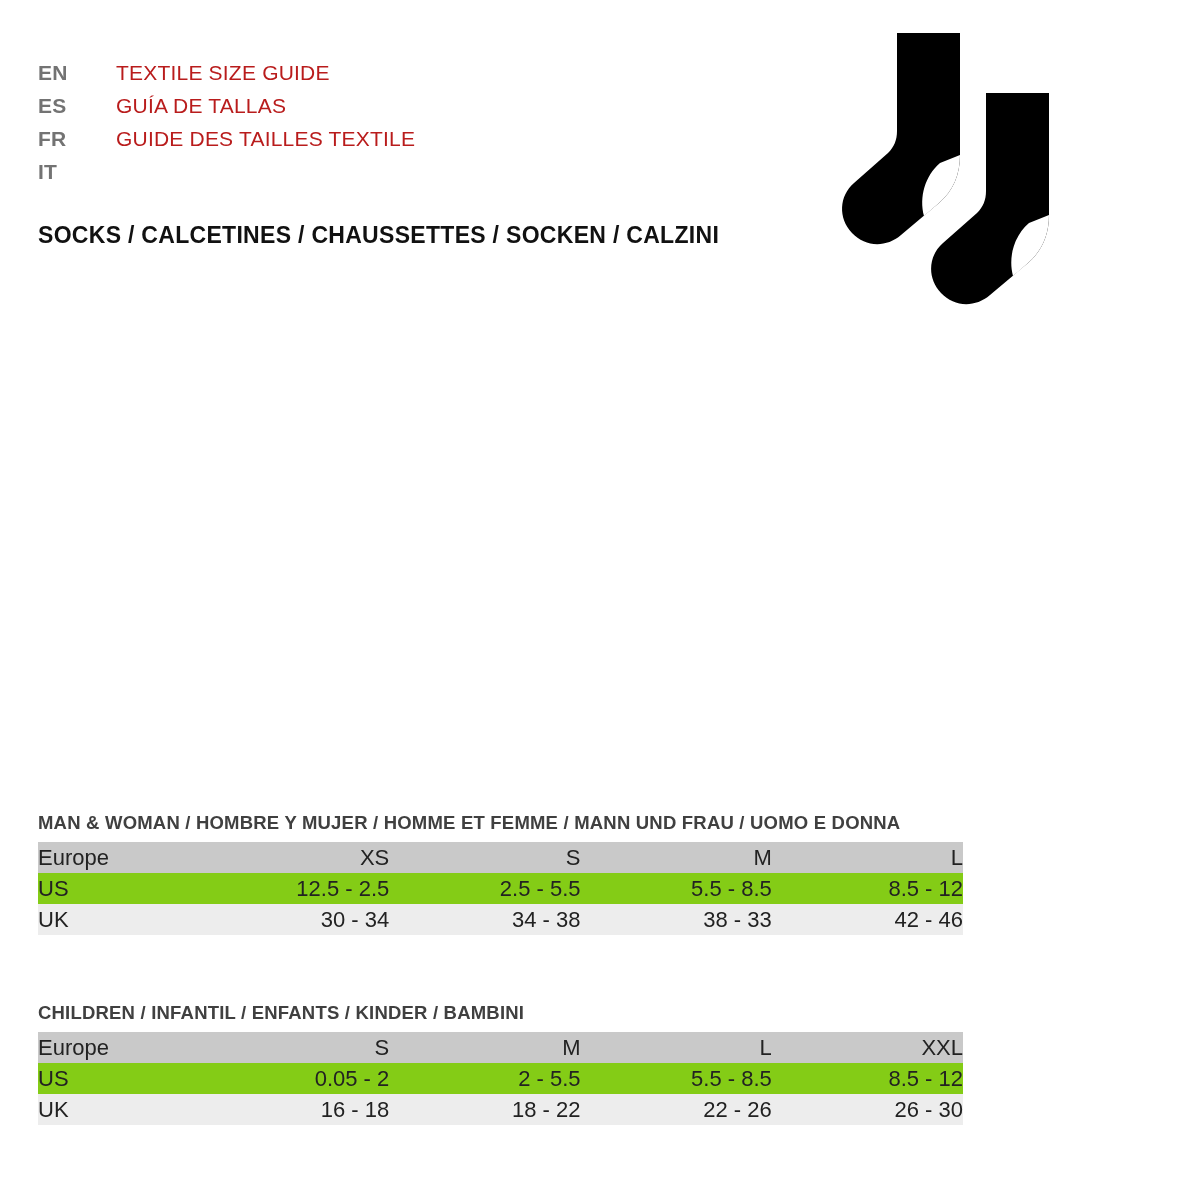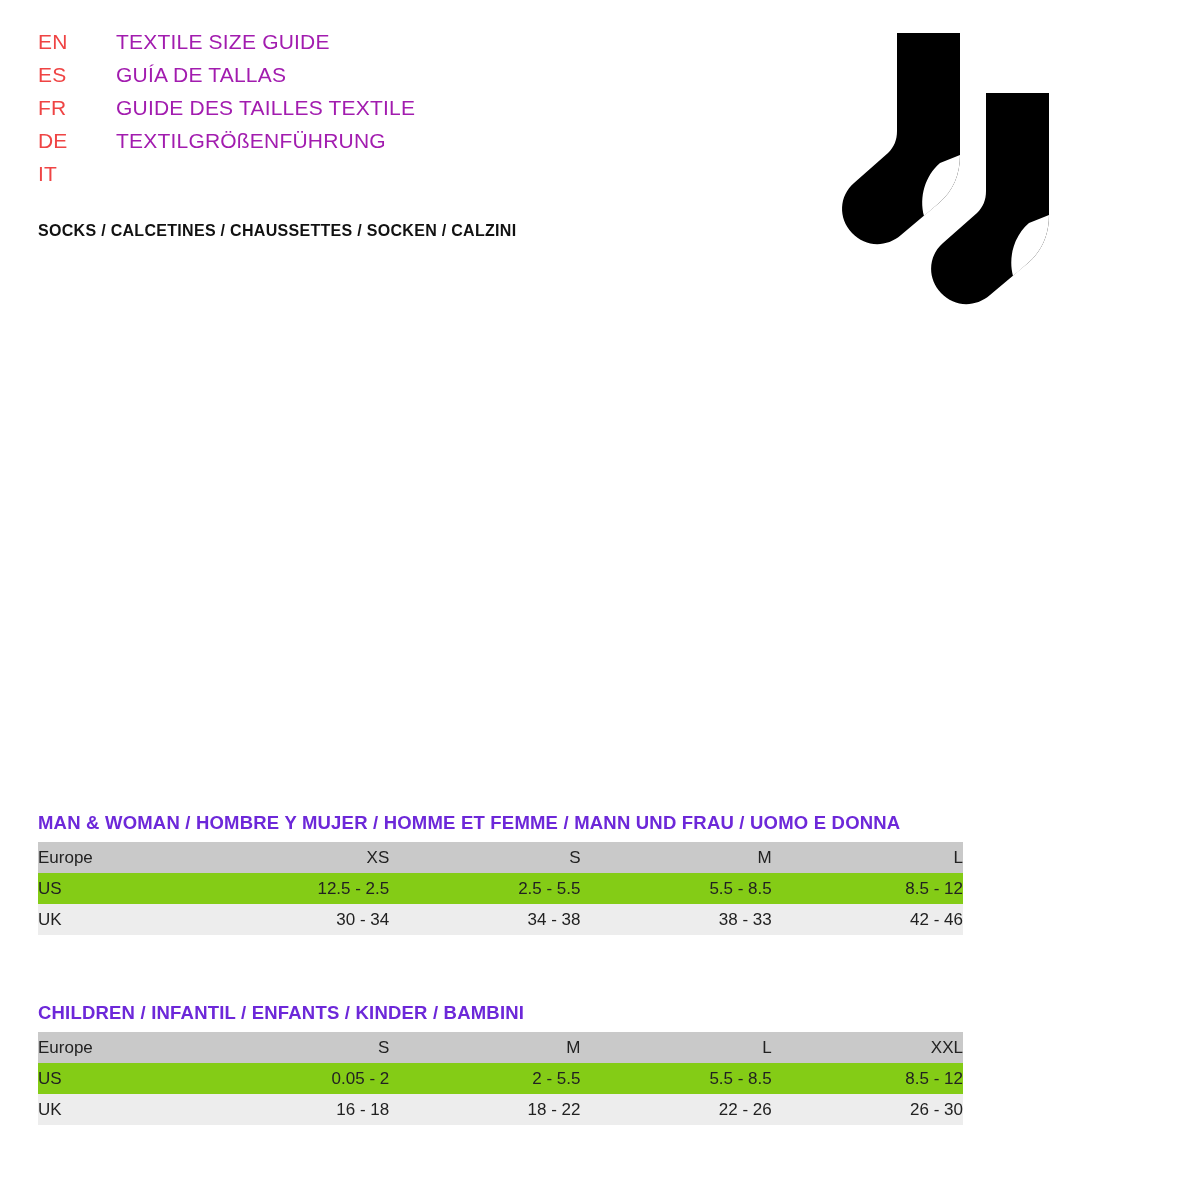--- a/index.html
+++ b/index.html
@@ -29,37 +29,38 @@
     top: 30px;
   }
   .lang-row {
     display: flex;
     align-items: baseline;
     height: 33px;
   }
   .lang-code {
     width: 78px;
     font-size: 21px;
-    font-weight: 400;
+    font-weight: 700;
     letter-spacing: 0.2px;
-    color: #ef4444;
+    color: #737373;
+    margin-top: 31px;
   }
   .lang-text {
     font-size: 21px;
     font-weight: 500;
     letter-spacing: 0.2px;
-    color: #a21caf;
+    color: #b91c1c;
     white-space: nowrap;
   }
 
   .product-line {
     position: absolute;
     left: 38px;
     top: 222px;
-    font-size: 16px;
+    font-size: 23px;
     font-weight: bold;
     letter-spacing: 0.3px;
     color: #111111;
     white-space: nowrap;
   }
 
   
   .sock-art {
     position: absolute;
     left: 800px;
@@ -71,32 +72,32 @@
   
   .section {
     position: absolute;
     left: 38px;
     width: 925px;
   }
   .section-title {
     font-size: 18.5px;
     font-weight: bold;
     letter-spacing: 0.2px;
-    color: #6d28d9;
+    color: #404040;
     white-space: nowrap;
     margin-bottom: 8px;
   }
   table.size-table {
     border-collapse: collapse;
     width: 925px;
     table-layout: fixed;
   }
   table.size-table td {
     height: 31px;
-    font-size: 17px;
+    font-size: 22px;
     color: #222222;
     padding: 0;
     vertical-align: middle;
   }
   .row-head { background: #c9c9c9; }
   .row-alt  { background: #84cc16; }
   .row-light{ background: #ededed; margin-top: 25px; }
 
   td.label-cell {
     text-align: left;
@@ -120,24 +121,20 @@
       <span class="lang-code">EN</span>
       <span class="lang-text">TEXTILE SIZE GUIDE</span>
     </div>
     <div class="lang-row">
       <span class="lang-code">ES</span>
       <span class="lang-text">GUÍA DE TALLAS</span>
     </div>
     <div class="lang-row">
       <span class="lang-code">FR</span>
       <span class="lang-text">GUIDE DES TAILLES TEXTILE</span>
-    </div>
-    <div class="lang-row">
-      <span class="lang-code">DE</span>
-      <span class="lang-text">TEXTILGRÖßENFÜHRUNG</span>
     </div>
     <div class="lang-row">
       <span class="lang-code">IT</span>
     </div>
   </div>
 
   <div class="product-line">SOCKS / CALCETINES / CHAUSSETTES / SOCKEN / CALZINI</div>
 
   <div class="sock-art">
     <svg width="340" height="340" viewBox="0 0 340 340" xmlns="http://www.w3.org/2000/svg">

